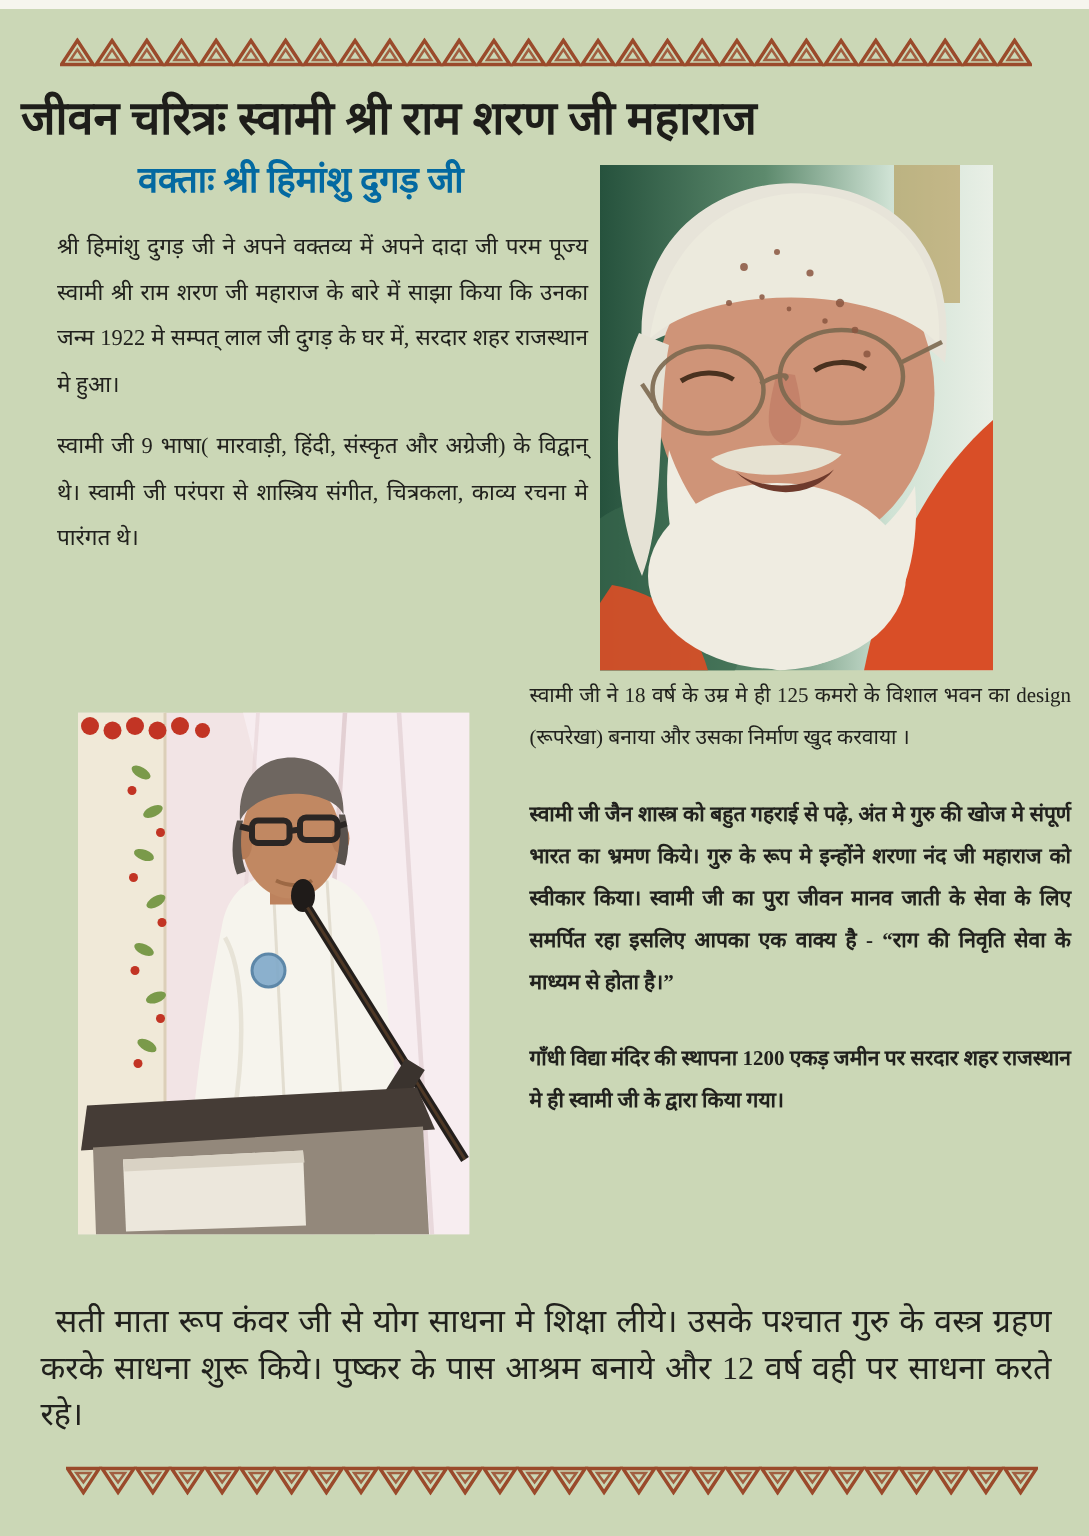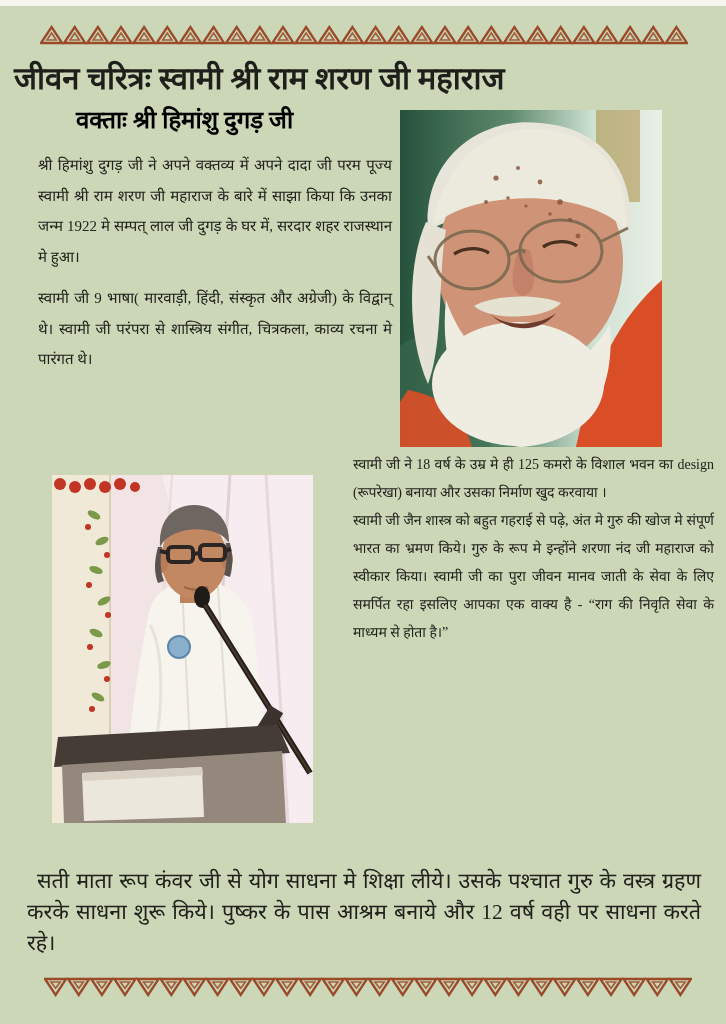--- a/index.html
+++ b/index.html
@@ -27,35 +27,35 @@
   .border-strip.bottom{left:44px;top:977px;}
   .t-out{fill:none;stroke:var(--orn);stroke-width:2.3;stroke-linejoin:miter;}
   .t-in{fill:none;stroke:var(--orn);stroke-width:1.7;opacity:.85;}
 
   .page-title{
     position:absolute;left:14px;top:56px;width:700px;
     font-size:31px;font-weight:bold;letter-spacing:0;
     color:#1e1e1a;
   }
   .page-subtitle{
-    position:absolute;left:76px;top:102px;width:500px;
-    font-size:24px;font-weight:bold;color:#000000;
+    position:absolute;left:92px;top:102px;width:500px;
+    font-size:24px;font-weight:bold;color:#0369a1;
   }
 
   .col-left{
     position:absolute;left:38px;top:150px;width:354px;
     font-size:15px;line-height:30.5px;text-align:justify;
   }
   .col-left p + p{margin-top:11px;}
 
   .col-right{
     position:absolute;left:353px;top:451px;width:361px;
     font-size:14px;line-height:28px;text-align:justify;
   }
-  .col-right p + p{}
+  .col-right p + p{margin-top:23px;font-weight:bold;}
 
   .footer-para{
     position:absolute;left:27px;top:866px;width:674px;
     font-size:21.5px;line-height:31px;text-align:justify;text-indent:10px;
   }
 
   figure.photo{position:absolute;display:block;line-height:0;}
   figure.photo svg{display:block;}
   .photo-portrait{left:400px;top:110px;width:262px;height:337px;}
   .photo-speaker{left:52px;top:475px;width:261px;height:348px;}
@@ -268,20 +268,21 @@
       <polygon points="6,262 226,250 238,278 2,292" fill="#453c36"></polygon>
       <polygon points="10,290 230,276 234,348 12,348" fill="#93887b"></polygon>
       <polygon points="30,298 150,292 152,342 32,346" fill="#ece7dc"></polygon>
       <polygon points="30,298 150,292 151,300 31,306" fill="#d9d2c4"></polygon>
     </svg>
   </figure>
 
   <div class="col-right">
     <p>स्वामी जी ने 18 वर्ष के उम्र मे ही 125 कमरो के विशाल भवन का design (रूपरेखा) बनाया और उसका निर्माण खुद करवाया ।</p>
     <p>स्वामी जी जैन शास्त्र को बहुत गहराई से पढ़े, अंत मे गुरु की खोज मे संपूर्ण भारत का भ्रमण किये। गुरु के रूप मे इन्होंने शरणा नंद जी महाराज को स्वीकार किया। स्वामी जी का पुरा जीवन मानव जाती के सेवा के लिए समर्पित रहा इसलिए आपका एक वाक्य है - “राग की निवृति सेवा के माध्यम से होता है।”</p>
+    <p>गाँधी विद्या मंदिर की स्थापना 1200 एकड़ जमीन पर सरदार शहर राजस्थान मे ही स्वामी जी के द्वारा किया गया।</p>
   </div>
 
   <p class="footer-para">सती माता रूप कंवर जी से योग साधना मे शिक्षा लीये। उसके पश्चात गुरु के वस्त्र ग्रहण करके साधना शुरू किये। पुष्कर के पास आश्रम बनाये और 12 वर्ष वही पर साधना करते रहे।</p>
 
   <svg id="border-bottom" class="border-strip bottom" viewBox="0 0 648 20">
       <path class="t-out" d="M1.0,2 L11.6,18 L22.1,2 Z"></path>
       <path class="t-in" d="M6.9,5 L11.6,11.2 L16.2,5 Z"></path>
       <path class="t-out" d="M24.1,2 L34.7,18 L45.3,2 Z"></path>
       <path class="t-in" d="M30.1,5 L34.7,11.2 L39.3,5 Z"></path>
       <path class="t-out" d="M47.3,2 L57.9,18 L68.4,2 Z"></path>

